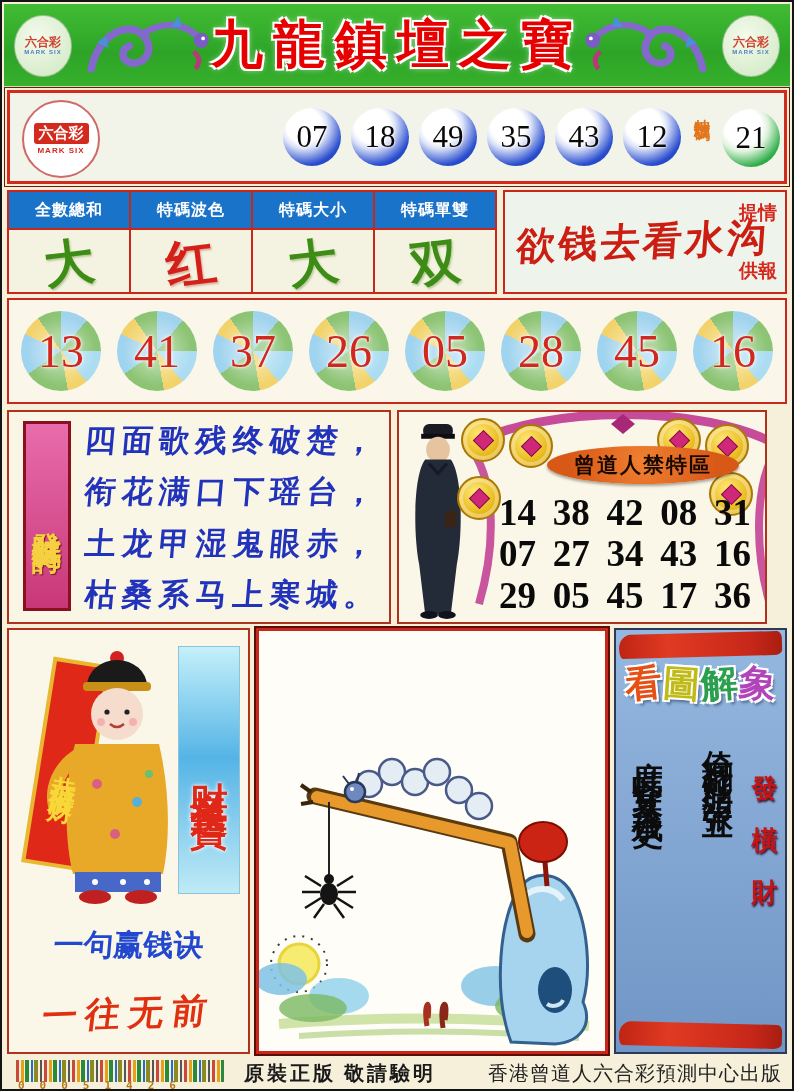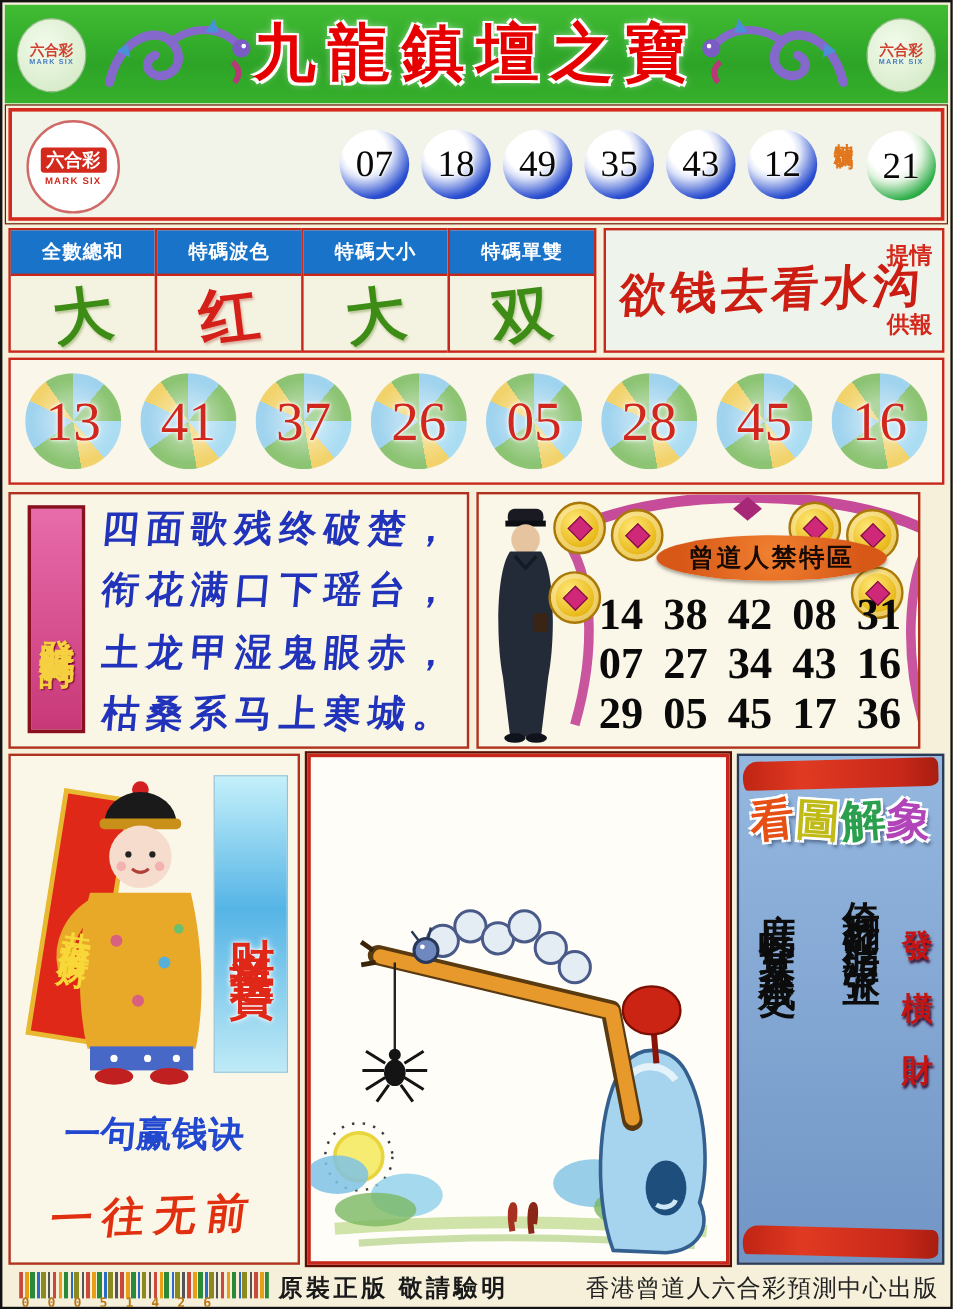--- a/index.html
+++ b/index.html
@@ -134,21 +134,21 @@
                text-shadow:1px 2px 2px #3a1030;line-height:1;}
 
   
   .footer{left:2px;right:2px;top:1054px;height:35px;display:flex;align-items:center;}
   .barcode-wrap{margin-left:12px;position:relative;width:208px;height:27px;}
   .barcode{width:100%;height:22px;background:repeating-linear-gradient(90deg,
      #c84a3a 0 3px,#f6f0da 3px 5px,#e8a018 5px 8px,#f6f0da 8px 9px,#2a8a3a 9px 13px,#f6f0da 13px 15px,
      #2a6ac8 15px 17px,#f6f0da 17px 18px,#8a8a20 18px 22px,#f6f0da 22px 24px,#555 24px 26px,#f6f0da 26px 28px);}
   .bc-digits{position:absolute;left:2px;bottom:-5px;font-family:"DejaVu Sans Mono",monospace;font-size:11px;
              letter-spacing:15px;color:#b87818;font-weight:bold;}
-  .auth-text{margin-left:8px;font-size:20px;font-weight:bold;color:#1a1a1a;letter-spacing:3px;}
+  .auth-text{margin-left:20px;font-size:20px;font-weight:bold;color:#1a1a1a;letter-spacing:3px;}
   .pub-text{margin-left:auto;margin-right:8px;font-size:20px;color:#222;letter-spacing:1px;}
 </style>
 </head>
 <body>
 
 <div class="page">
 
   <div class="abs banner">
     <div class="abs badge l">
       <span>六合彩</span>

